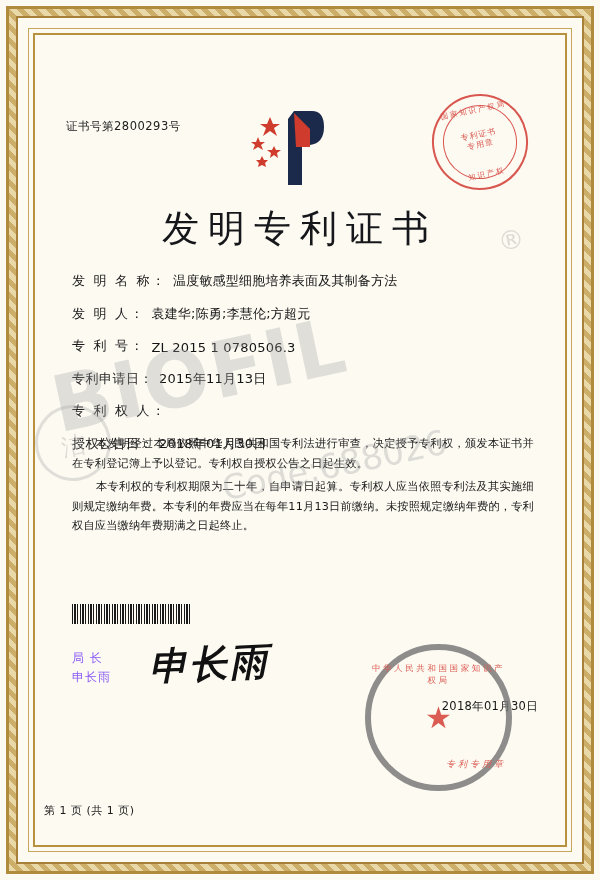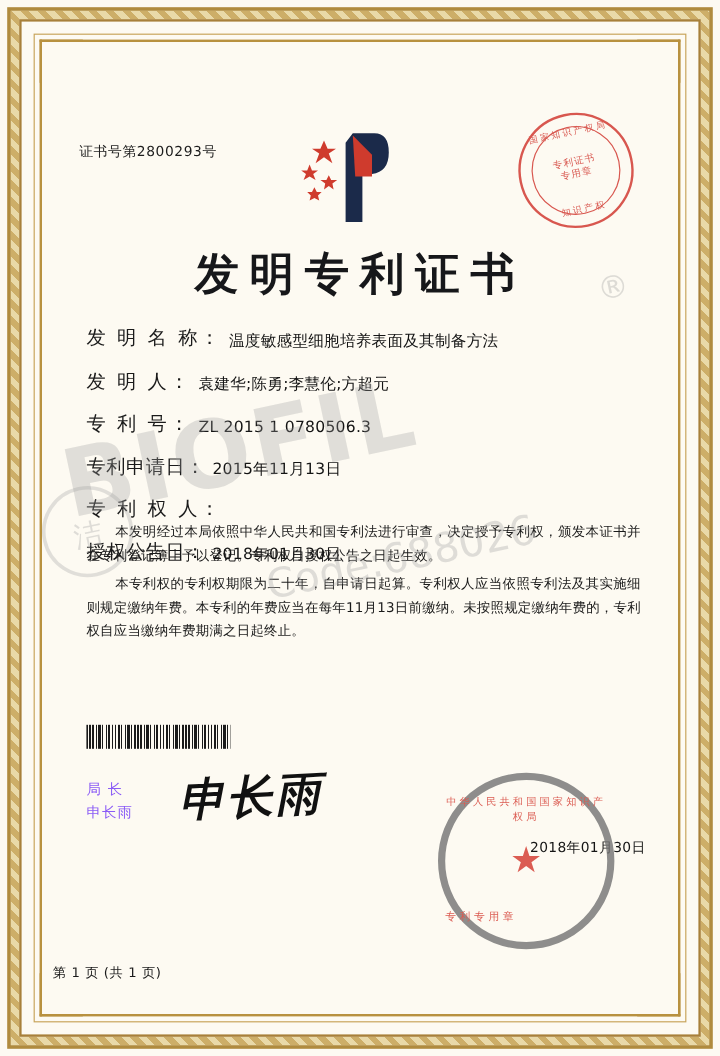--- a/index.html
+++ b/index.html
@@ -63,38 +63,38 @@
     position:absolute;left:50%;top:55px;transform:translateX(-50%);
     width:120px;height:95px;
   }
   .emblem svg{display:block;}
   
   .doc-title{
     position:absolute;left:0;right:0;top:160px;
     text-align:center;
     font-size:37px;
     letter-spacing:9px;
-    font-weight:bold;
+    font-weight:normal;
     color:#16171a;
     font-family:"DejaVu Sans","Liberation Sans",sans-serif;
   }
   
   .fields{
     position:absolute;left:28px;right:20px;top:228px;
   }
   .field-row{
     display:flex;align-items:flex-end;
     margin-bottom:14.5px;
     font-size:12px;color:#1a1a1a;
   }
   .field-label{
     flex:0 0 auto;
     letter-spacing:2.2px;
     white-space:nowrap;
-    font-size:16px;
+    font-size:13px;
   }
   .field-label.tight{letter-spacing:.5px;}
   .field-value{
     margin-left:6px;
     font-size:13px;
     color:#141414;
     letter-spacing:.2px;
   }
   
   .paras{
@@ -173,22 +173,22 @@
   }
   .seal-main .star{
     position:absolute;left:50%;top:50%;transform:translate(-50%,-50%);
     font-size:30px;color:#d3352b;line-height:1;
   }
   .seal-main .arc-top{
     position:absolute;left:0;right:0;top:13px;text-align:center;
     color:#d3352b;font-size:8.5px;letter-spacing:2.6px;
   }
   .seal-main .arc-bottom{
-    position:absolute;left:0;right:0;bottom:14px;text-align:left;
-    color:#d3352b;font-size:9px;letter-spacing:3px;
+    position:absolute;left:0;right:0;bottom:14px;text-align:right;
+    color:#d3352b;font-size:9px;letter-spacing:3px;font-style:italic;
   }
   
   .wm{
     position:absolute;left:0;top:0;right:0;bottom:0;
     pointer-events:none;
   }
   .wm-text{
     position:absolute;left:50px;top:330px;
     font-size:78px;font-weight:bold;color:rgba(160,160,160,.30);
     letter-spacing:2px;

